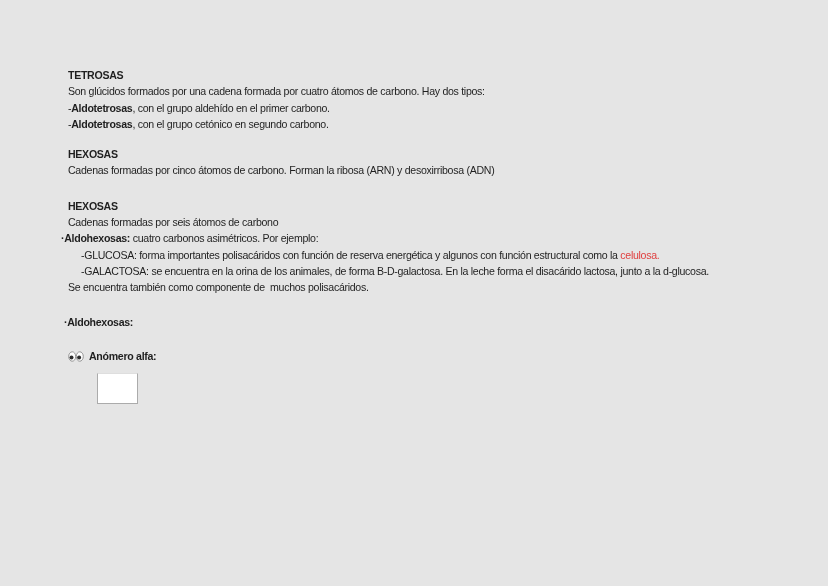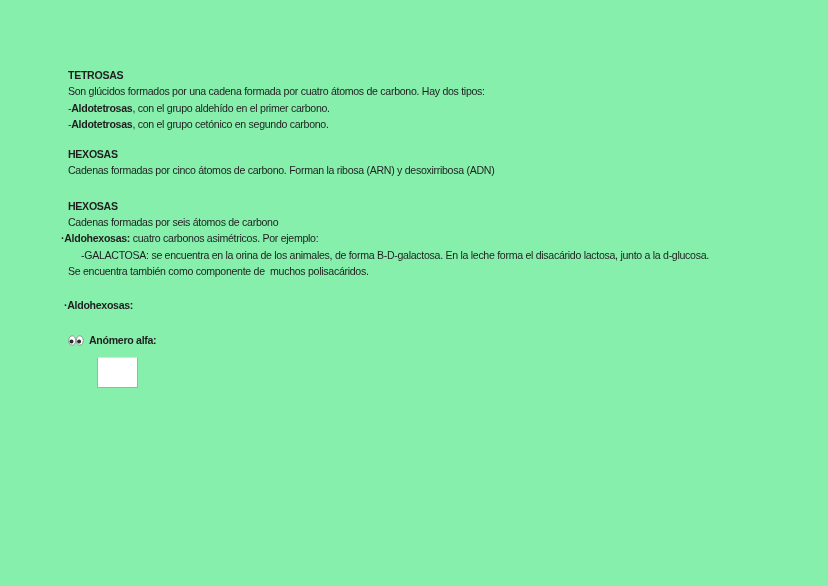--- a/index.html
+++ b/index.html
@@ -1,19 +1,19 @@
 <!DOCTYPE html>
 <html><head>
 <meta charset="utf-8">
 <style>
   html,body{margin:0;padding:0;background:#ffffff;}
   .page{
     position:relative;
     width:828px;height:586px;
-    background:#86efac;
+    background:#e5e5e5;
     overflow:hidden;
     font-family:"Liberation Sans", sans-serif;
     color:#1f1f1f;
   }
   .doc{
     position:absolute;
     left:68px;top:67px;
     width:706px;
     font-size:10.6px;
     letter-spacing:-0.3px;
@@ -55,20 +55,21 @@
 
     <div class="sec sec-pentosas">
       <div class="line h">HEXOSAS</div>
       <div class="line">Cadenas formadas por cinco átomos de carbono. Forman la ribosa (ARN) y desoxirribosa (ADN)</div>
     </div>
 
     <div class="sec sec-hexosas">
       <div class="line h">HEXOSAS</div>
       <div class="line">Cadenas formadas por seis átomos de carbono</div>
       <div class="line pull7"><span class="b">·</span><span class="b">Aldohexosas:</span><span> cuatro carbonos asimétricos. Por ejemplo:</span></div>
+      <div class="line ind"><span>-GLUCOSA: forma importantes polisacáridos con función de reserva energética y algunos con función estructural como la </span><span class="red">celulosa.</span></div>
       <div>
         <div class="line ind">-GALACTOSA: se encuentra en la orina de los animales, de forma B-D-galactosa. En la leche forma el disacárido lactosa, junto a la d-glucosa.</div>
         <div class="line">Se encuentra también como componente de  muchos polisacáridos.</div>
       </div>
     </div>
 
     <div class="sec sec-ceto">
       <div class="line pull4"><span class="b">·</span><span class="b">Aldohexosas:</span></div>
     </div>
 

